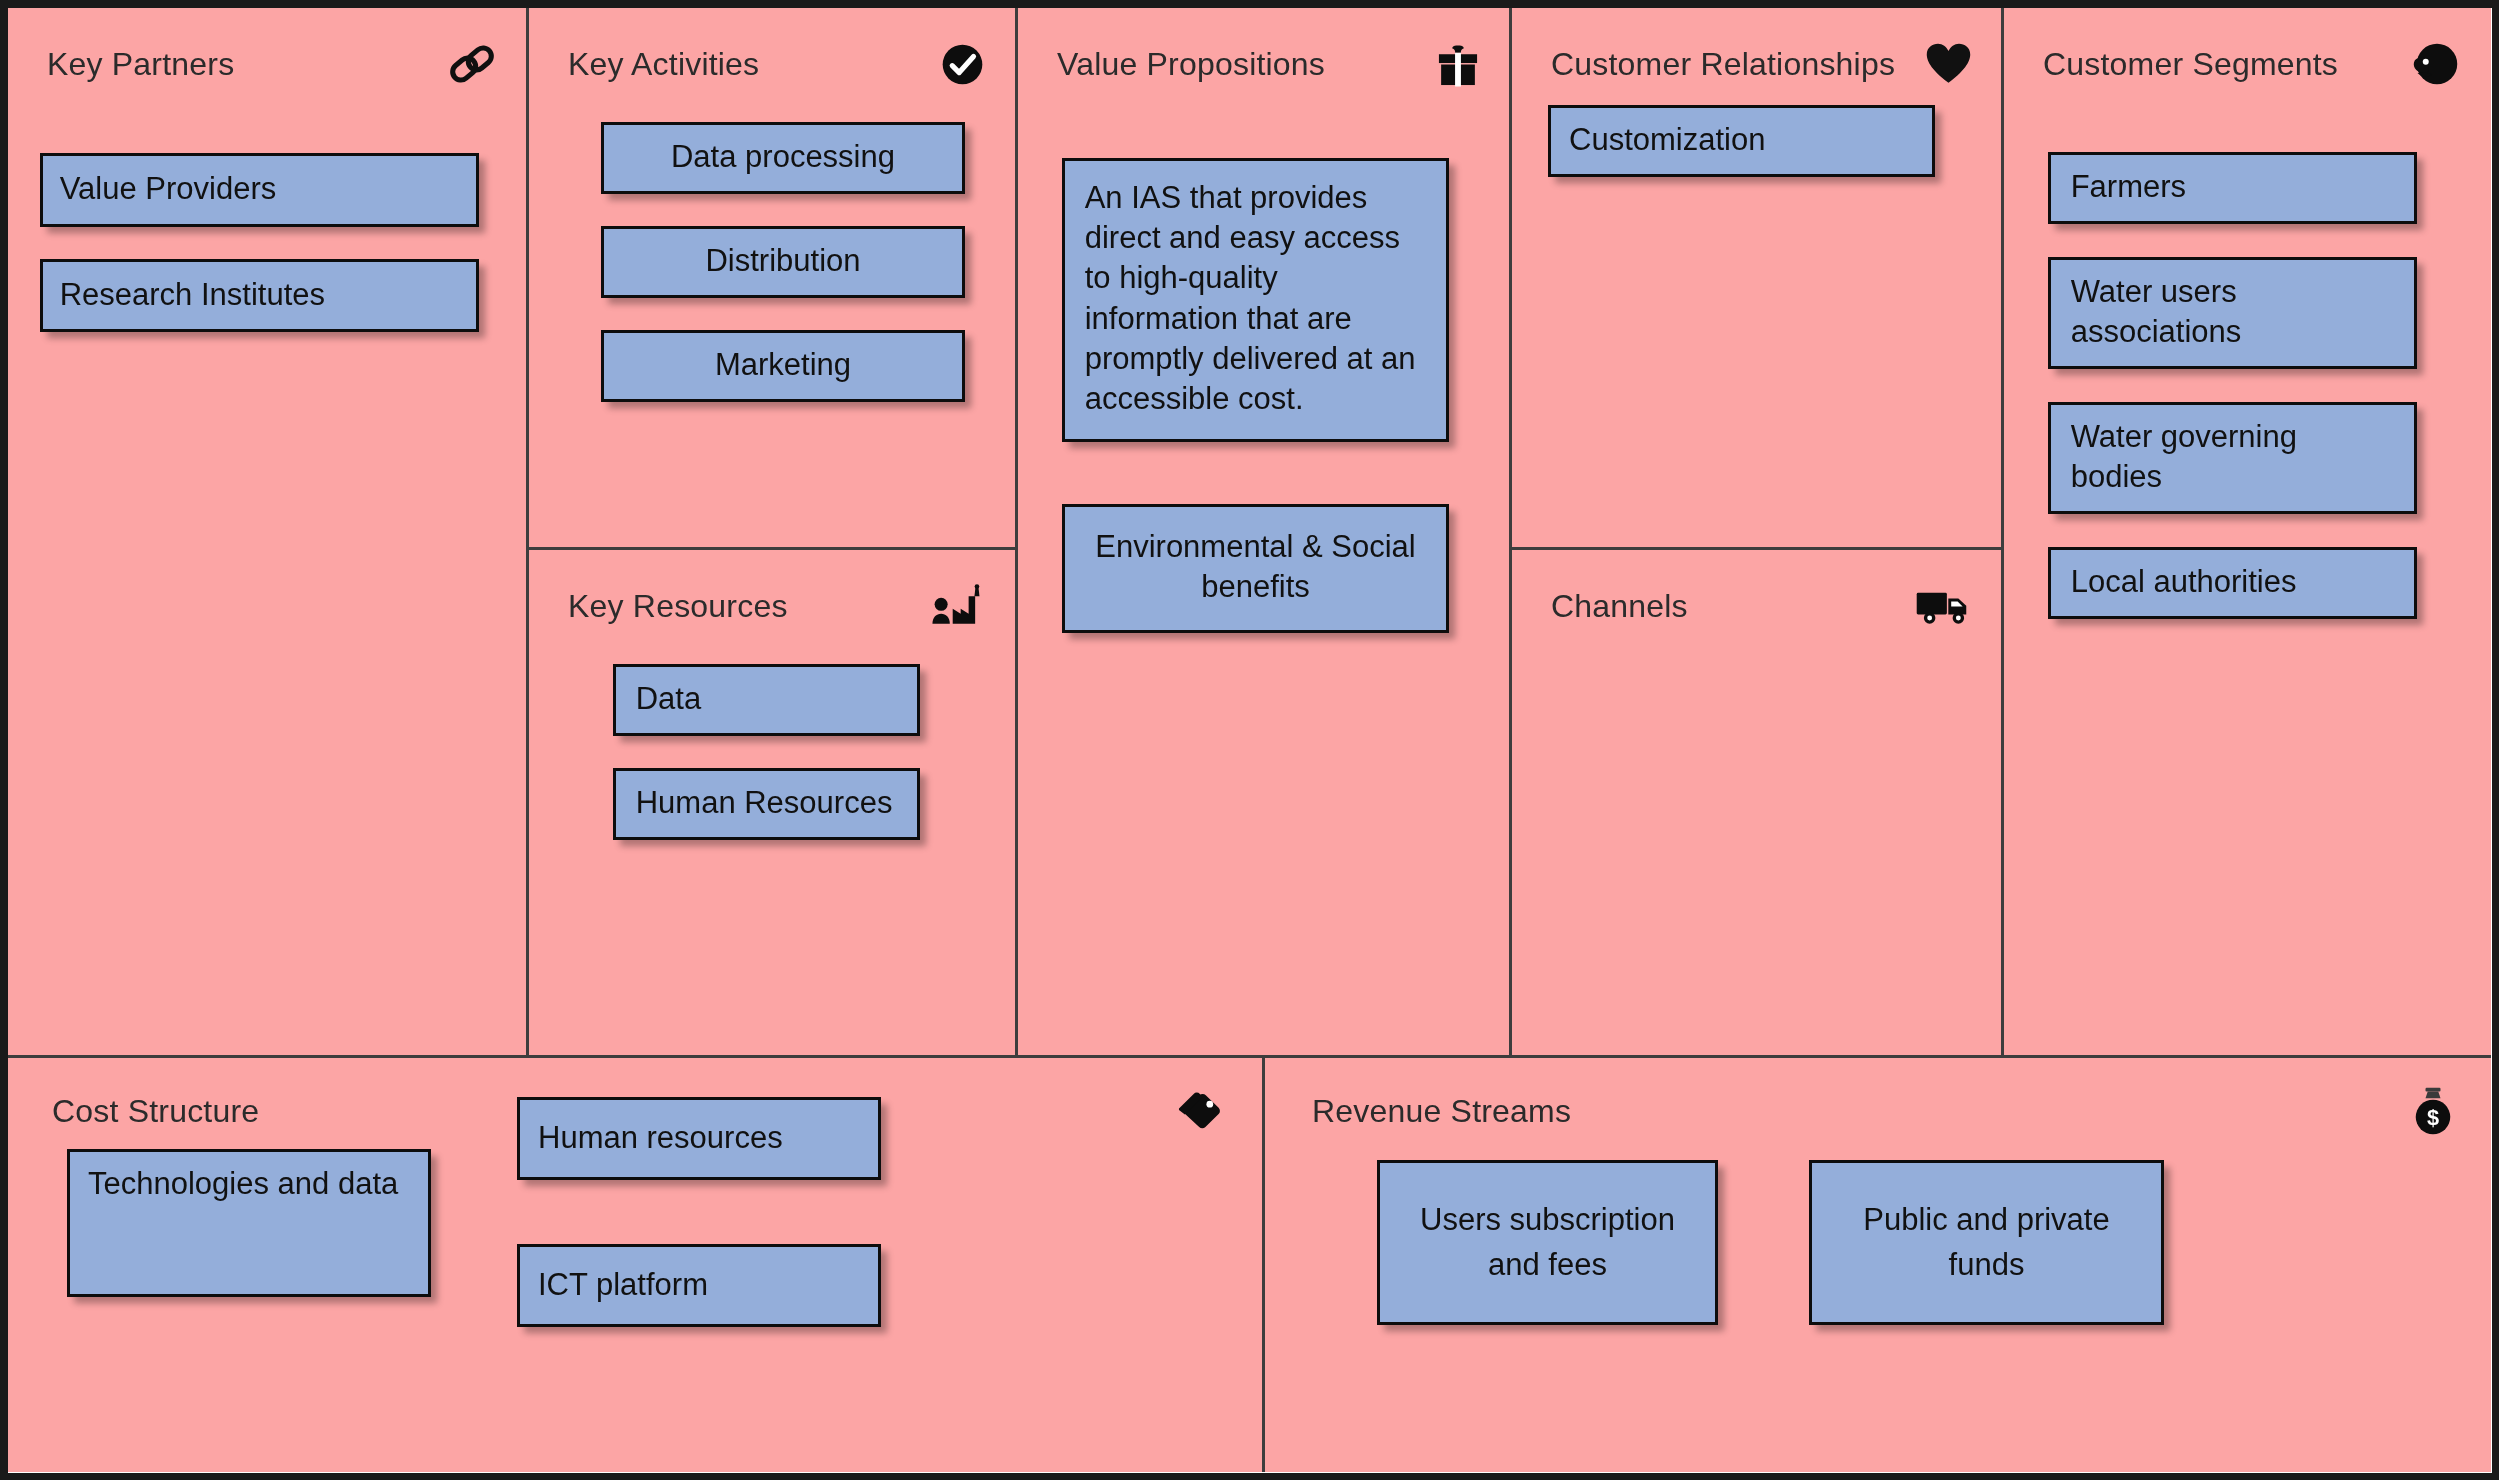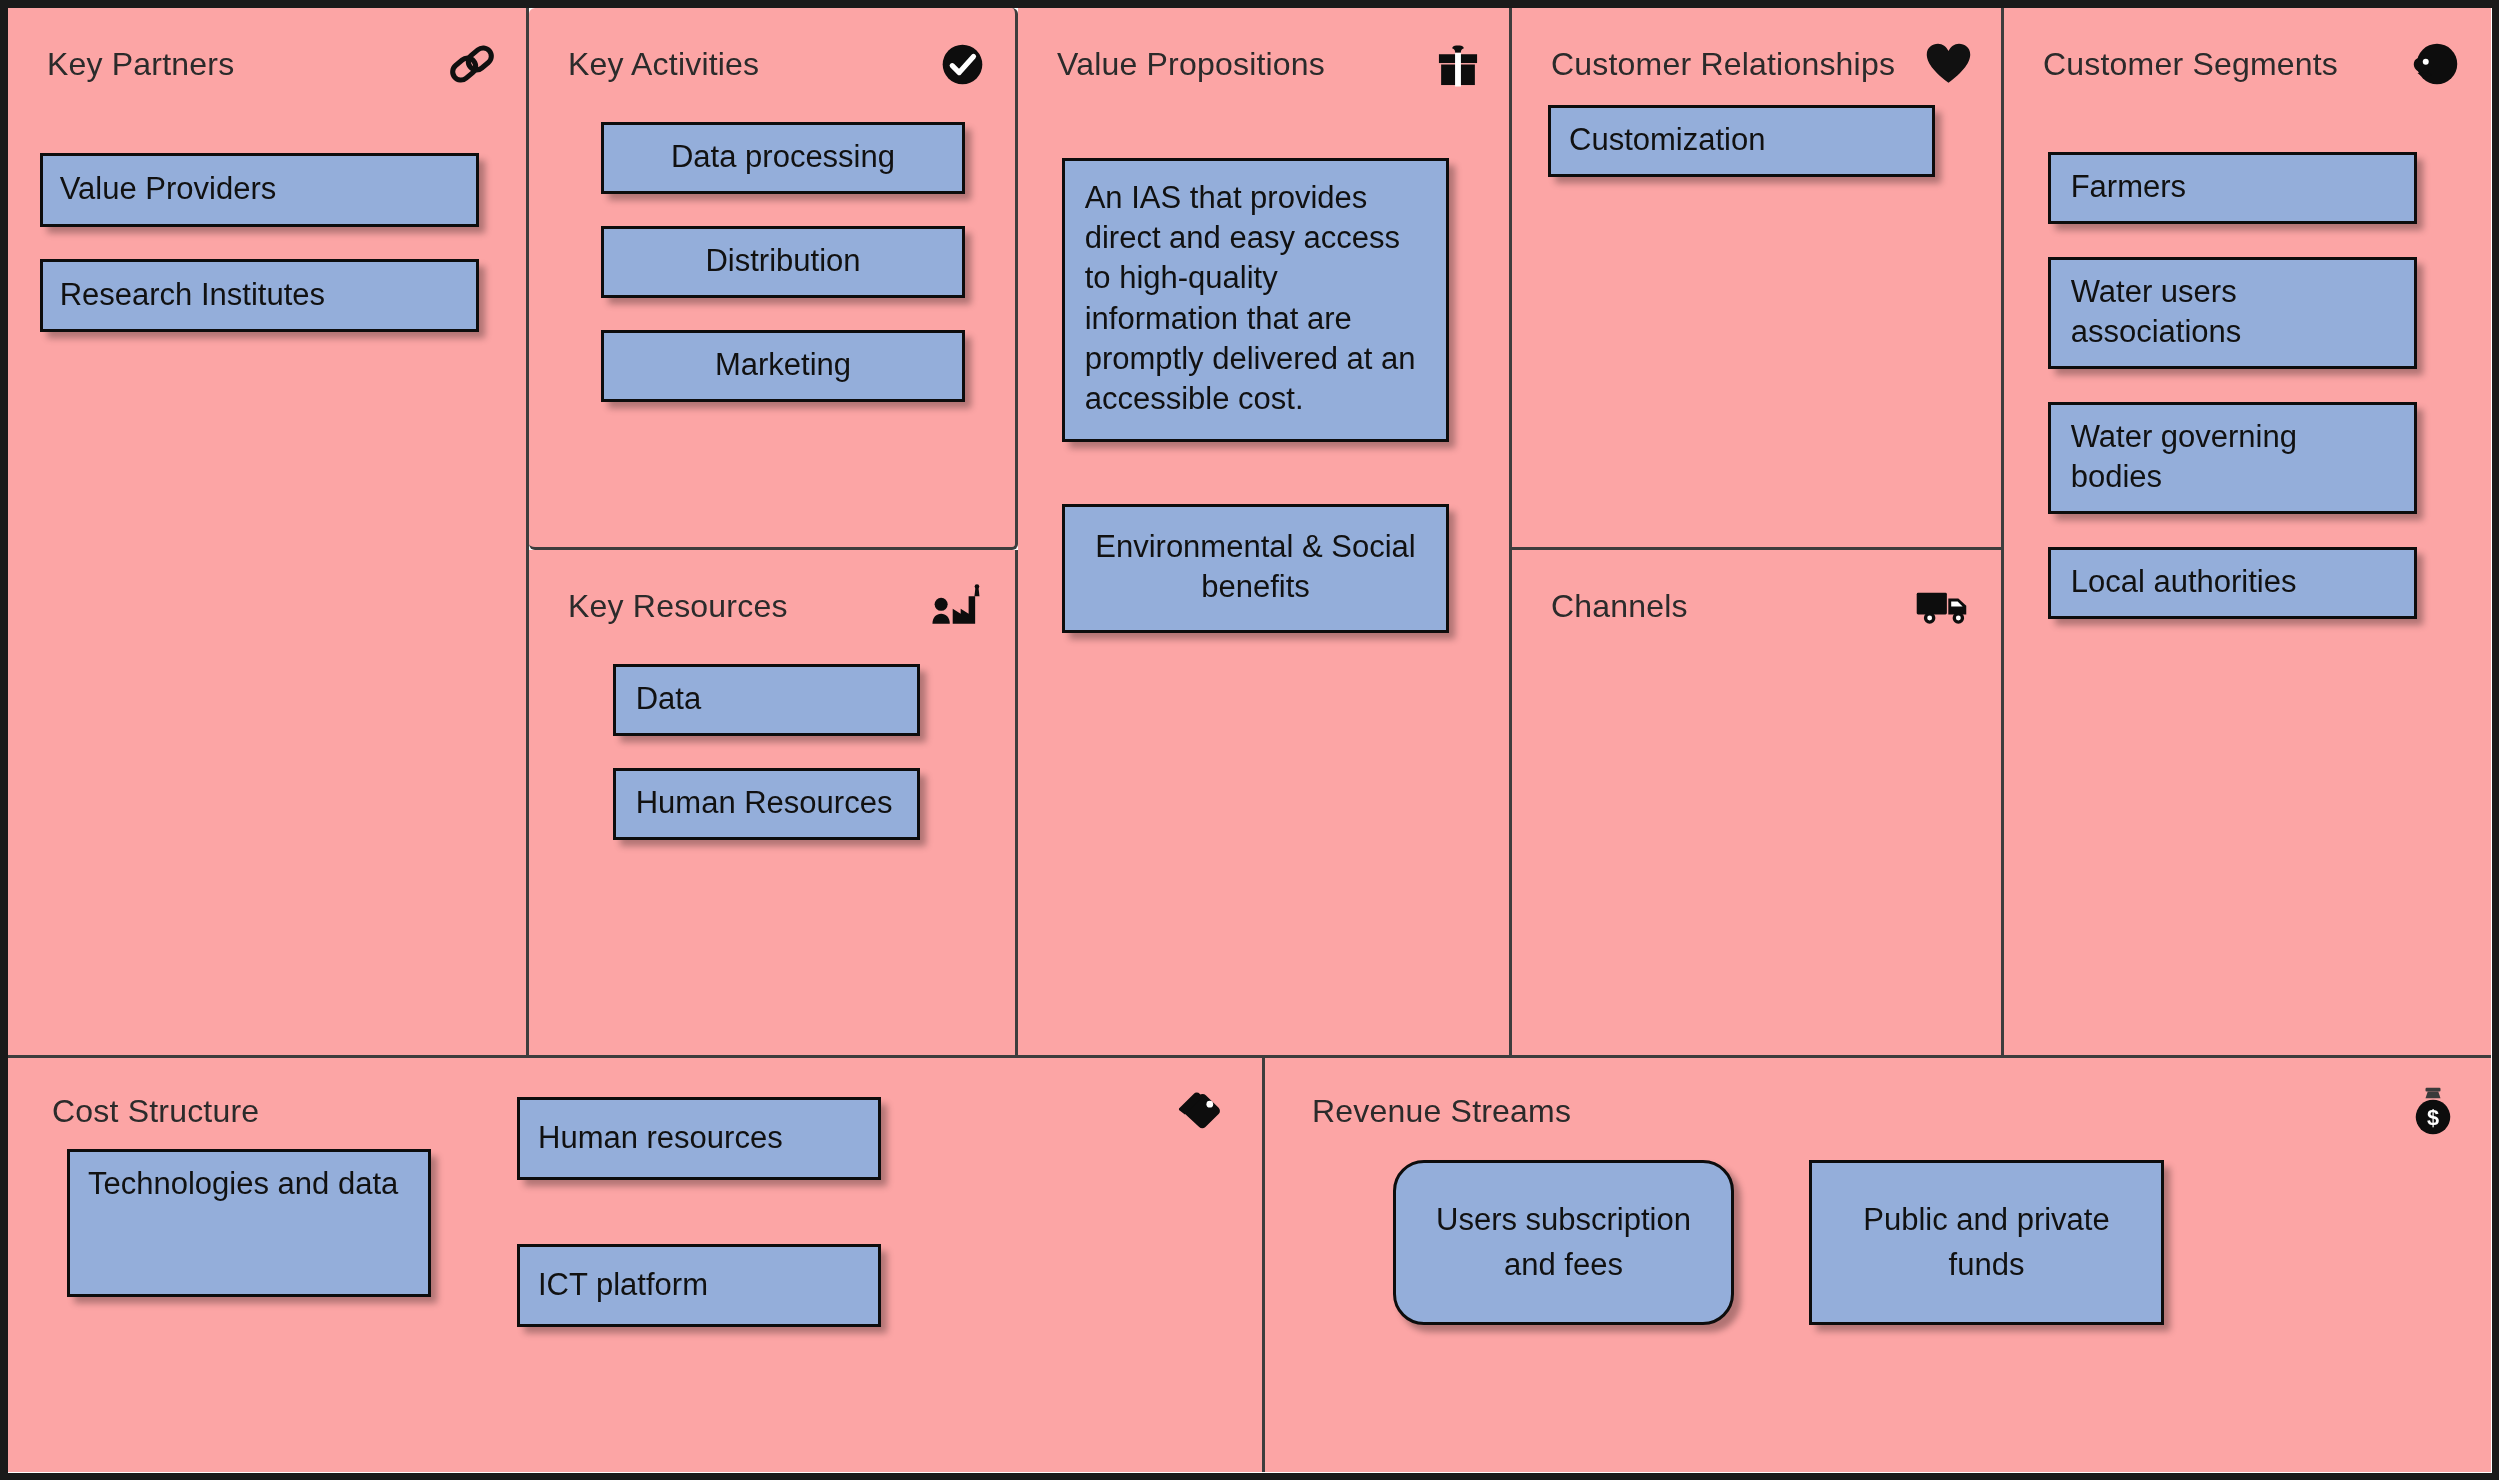--- a/index.html
+++ b/index.html
@@ -137,21 +137,21 @@
     text-align: center;
     line-height: 1.45;
   }
 
   
   #cost-card-0 { left: 59px;  top: 91px; width: 364px; height: 148px; }
   #cost-card-1 { left: 509px; top: 39px;  width: 364px; height: 83px; align-items:center; }
   #cost-card-2 { left: 509px; top: 186px; width: 364px; height: 83px; align-items:center; }
 
   
-  #rev-card-0 { left: 128px; top: 102px; width: 341px; height: 165px; border-radius: 31px; }
+  #rev-card-0 { left: 112px; top: 102px; width: 341px; height: 165px; }
   #rev-card-1 { left: 544px; top: 102px; width: 355px; height: 165px; }
 </style>
 </head>
 <body>
 
 <div id="canvas-root">
 
   <div class="block" id="col-key-partners" style="left:0; top:0; width:521px; height:1050px;">
     <div class="block-header">
       <div class="block-title">Key Partners</div>
@@ -163,21 +163,21 @@
           </g>
         </svg>
       </div>
     </div>
     <div class="cards">
       <div class="card">Value Providers</div>
       <div class="card">Research Institutes</div>
     </div>
   </div>
 
-  <div class="block" id="blk-key-activities" style="left:521px; top:0; width:489px; height:542px;border-radius:6px;">
+  <div class="block" id="blk-key-activities" style="left:521px; top:0; width:489px; height:542px;">
     <div class="block-header">
       <div class="block-title">Key Activities</div>
       <div class="block-icon">
         <svg width="47" height="47" viewBox="0 0 64 64">
           <circle cx="32" cy="32" r="27" fill="#0d0d0d"></circle>
           <path d="M18 33.5 L27.5 43 L47 21" fill="none" stroke="#ffffff" stroke-width="7" stroke-linecap="round" stroke-linejoin="round"></path>
         </svg>
       </div>
     </div>
     <div class="cards">

